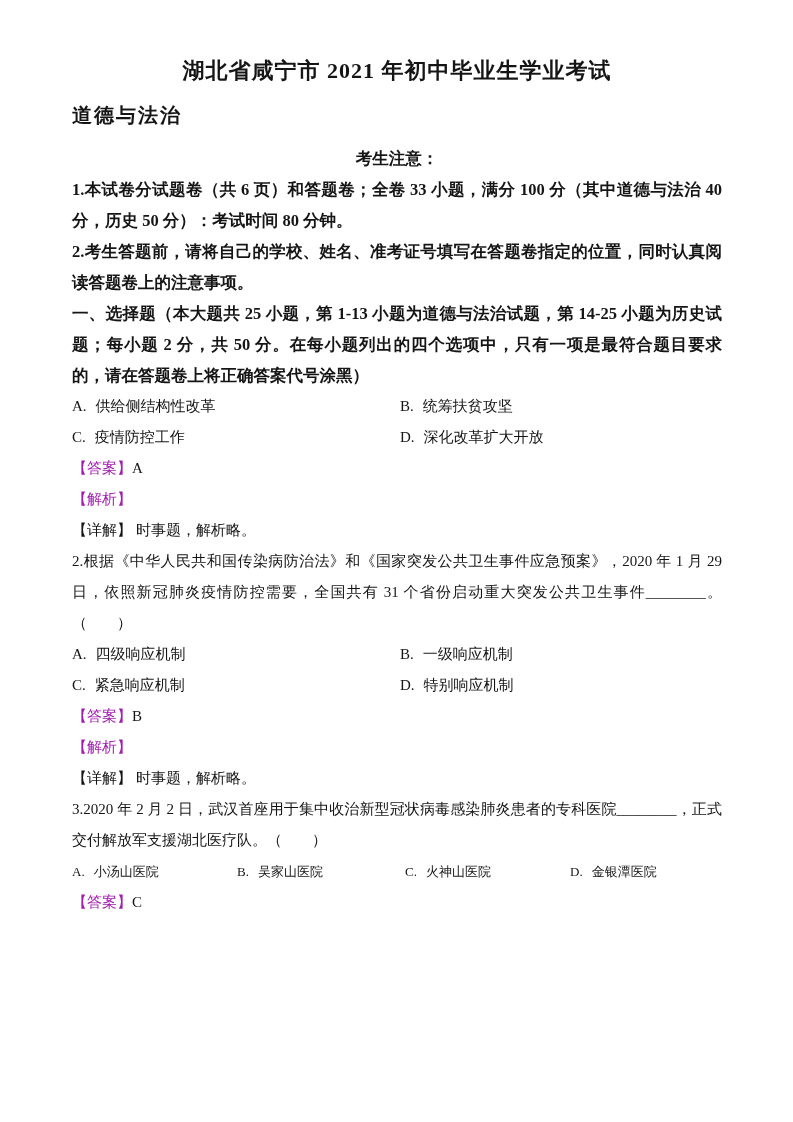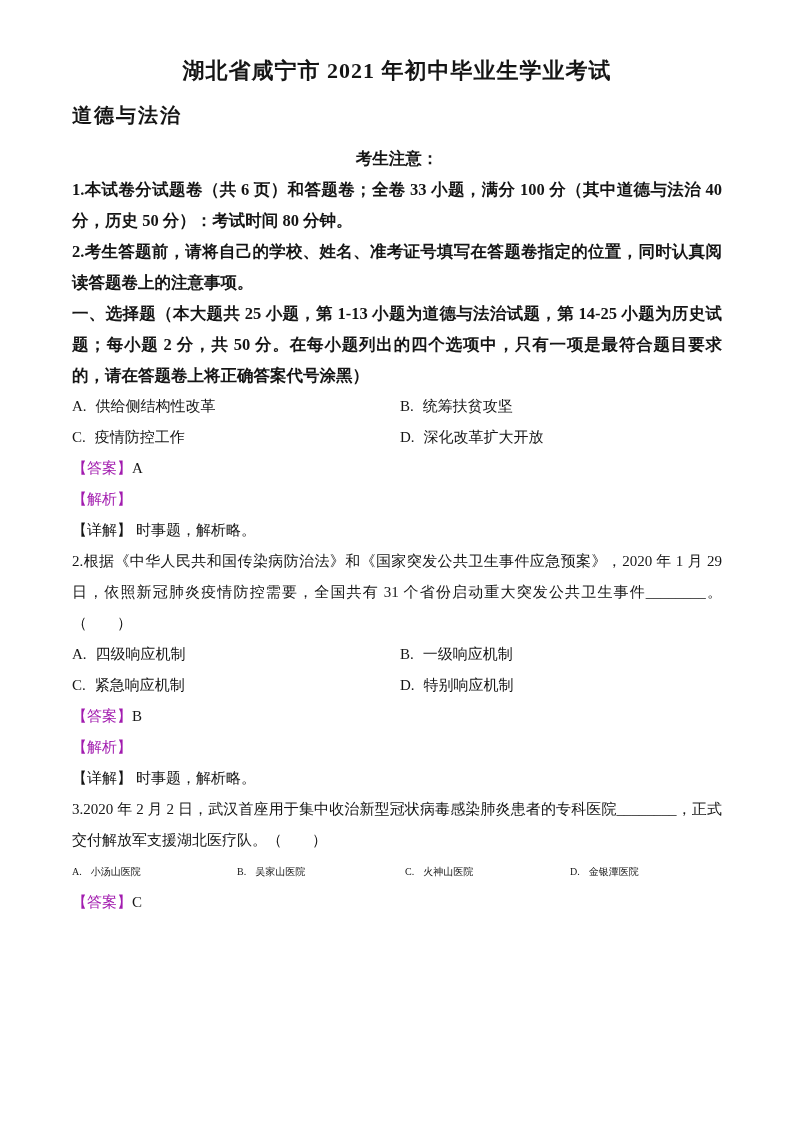--- a/index.html
+++ b/index.html
@@ -36,21 +36,21 @@
   .just { text-align: justify; }
   .opts2 {
     display: grid;
     grid-template-columns: 328px 1fr;
     font-size: 15px;
     line-height: 31px;
   }
   .opts4 {
     display: grid;
     grid-template-columns: 165px 168px 165px 1fr;
-    font-size: 10px;
+    font-size: 13px;
     line-height: 31px;
   }
   .opt-label { margin-right: 9px; }
   .blue { color: #a21caf; }
   .ans { font-size: 15px; }
   .dtag { margin-right: 4px; }
 </style>
 </head>
 <body>
 

